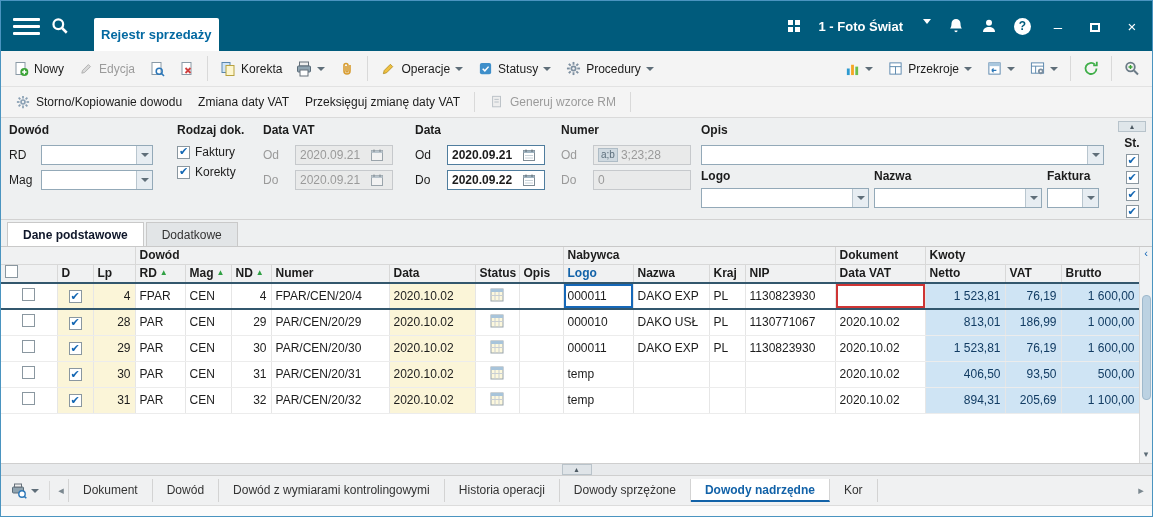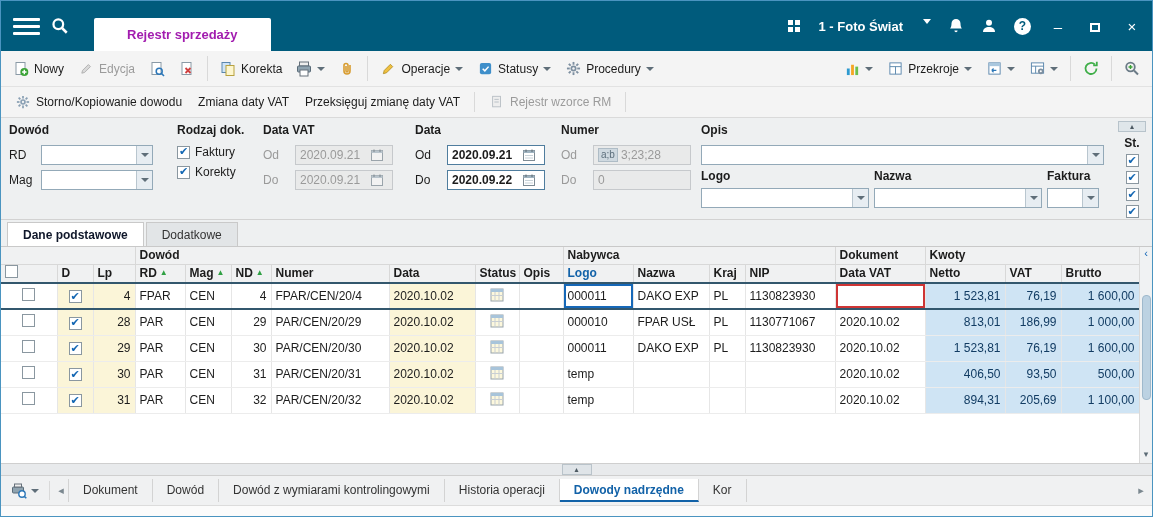--- a/index.html
+++ b/index.html
@@ -13,22 +13,22 @@
     border:1px solid #4a94c0; display:flex; flex-direction:column; overflow:hidden;
   }
   svg { display:block; }
 
   
   .titlebar { height:50px; background:#005b7c; display:flex; align-items:center; flex:0 0 auto; }
   .burger { width:27px; margin-left:12px; display:flex; flex-direction:column; gap:4px; cursor:pointer; }
   .burger span { height:3px; background:#fff; border-radius:1px; }
   .tb-searchbtn { width:40px; height:100%; display:flex; align-items:center; justify-content:center; cursor:pointer; }
   .doc-tab {
-    height:33px; background:#fff; margin-left:14px; padding:0 33px;
-    display:flex; align-items:center; font-weight:bold; font-size:13px; color:#a21caf;
+    height:33px; background:#fff; margin-left:14px; padding:0 7px;
+    display:flex; align-items:center; font-weight:bold; font-size:13px; color:#0369a1;
     border-radius:2px 2px 0 0; align-self:flex-end; cursor:pointer;
   }
   .tb-right { margin-left:auto; display:flex; align-items:center; gap:17px; padding-right:10px; color:#fff; }
   .company { display:flex; align-items:flex-start; gap:20px; font-weight:bold; font-size:13px; cursor:pointer; }
   .chev { width:0; height:0; border-left:4px solid transparent; border-right:4px solid transparent; border-top:5px solid #fff; }
   .chev.dk { border-top-color:#5f6e79; border-top-width:4px; }
   .helpbtn { width:17px; height:17px; border-radius:50%; background:#fff; color:#005b7c; font-weight:bold;
     display:flex; align-items:center; justify-content:center; font-size:12px; cursor:pointer; }
   .winctl { width:20px; text-align:center; font-size:15px; color:#fff; cursor:pointer; line-height:1; }
   .maxbox { display:inline-block; width:10px; height:9px; border:2px solid #fff; }
@@ -371,21 +371,21 @@
     </div>
     <div class="sep"></div>
     <div class="tbtn disabled">
       <span class="ic">
         <svg width="14" height="14" viewBox="0 0 16 16">
             <rect x="3" y="1.5" width="9" height="12" fill="#eee" stroke="#b5bcc2"></rect>
             <line x1="5" y1="5" x2="10" y2="5" stroke="#b5bcc2"></line>
             <line x1="5" y1="8" x2="10" y2="8" stroke="#b5bcc2"></line>
           </svg>
       </span>
-      <span>Rejestr wzorce RM</span>
+      <span>Generuj wzorce RM</span>
     </div>
     <div class="sep"></div>
   </div>
 
   <div class="filters">
 
     <div class="fcol" style="width:168px;">
       <div class="ftitle">Dowód</div>
       <div class="frow">
         <span class="flabel">RD</span>
@@ -675,21 +675,21 @@
                   <svg width="14" height="14" viewBox="0 0 14 14">
                     <rect x="1" y="1" width="12" height="12" fill="#fdf8dd" stroke="#98a4ab"></rect>
                     <rect x="1" y="1" width="12" height="3" fill="#a8c4da"></rect>
                     <line x1="1" y1="7.5" x2="13" y2="7.5" stroke="#c9cfd4"></line>
                     <line x1="5" y1="4" x2="5" y2="13" stroke="#c9cfd4"></line>
                     <line x1="9" y1="4" x2="9" y2="13" stroke="#c9cfd4"></line>
                   </svg>
                 </span></td>
             <td></td>
             <td>000010</td>
-            <td>FPAR USŁ</td>
+            <td>DAKO USŁ</td>
             <td>PL</td>
             <td>1130771067</td>
             <td>2020.10.02</td>
             <td class="blu">813,01</td>
             <td class="blu">186,99</td>
             <td class="blu">1 000,00</td>
           </tr>
           <tr>
             <td class="ctr"><span class="cbx"></span></td>
             <td class="ctr ylw"><span class="cbx">
@@ -808,20 +808,21 @@
       </span>
       <span class="chev dk"></span>
     </div>
     <div class="sep"></div>
     <div class="tabscroll"><span>◂</span></div>
     <div class="btabs">
       <div class="btab"><span>Dokument</span></div>
       <div class="btab"><span>Dowód</span></div>
       <div class="btab"><span>Dowód z wymiarami kontrolingowymi</span></div>
       <div class="btab"><span>Historia operacji</span></div>
+      <div class="btab"><span>Dowody sprzężone</span></div>
       <div class="btab active"><span>Dowody nadrzędne</span></div>
       <div class="btab"><span>Kor</span></div>
     </div>
     <div class="tabscroll"><span>▸</span></div>
   </div>
 
   <div class="statusstrip"></div>
 </div>
 
 </body></html>

